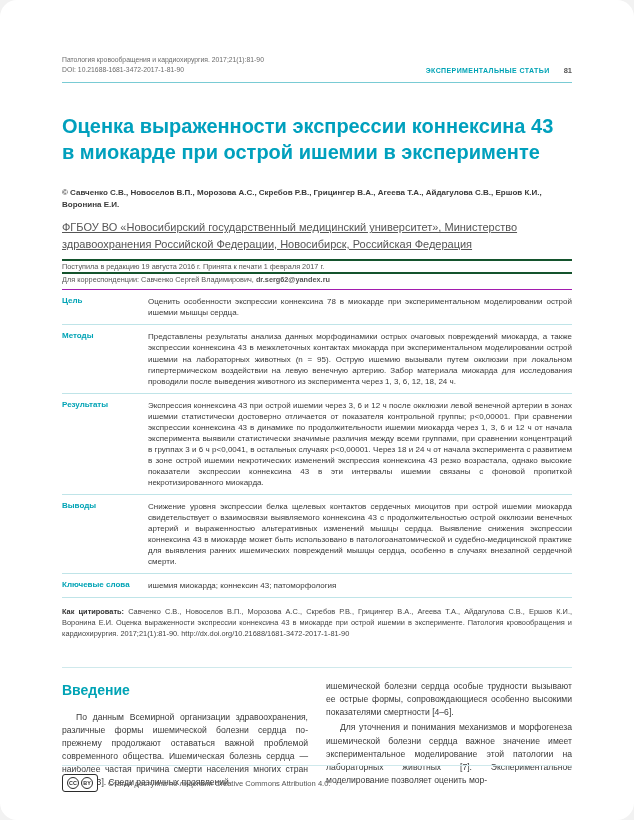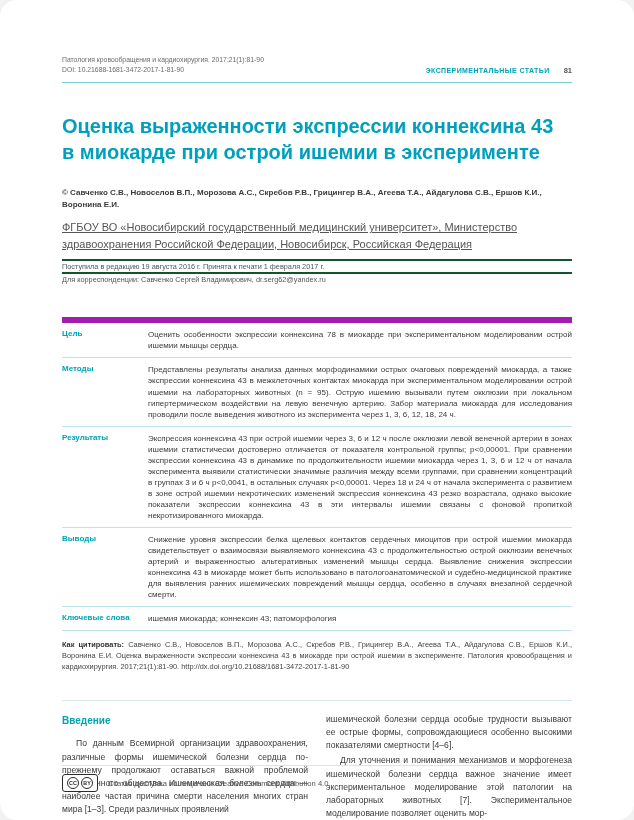--- a/index.html
+++ b/index.html
@@ -16,34 +16,34 @@
     border-bottom: 1px solid #79cbd4; padding-bottom: 7px; }
   .header-left div { font-size: 6.8px; color: #6b6b6b; line-height: 1.5; }
   .header-right { display: flex; align-items: baseline; gap: 14px; }
   .section-label { font-size: 7px; font-weight: bold; letter-spacing: .4px; color: #00a3b5; }
   .page-number { font-size: 7.5px; font-weight: bold; color: #555; }
   
   .title { margin-top: 30px; color: #00a0bd; font-weight: bold; font-size: 20px; line-height: 1.3; }
   .authors { margin-top: 22px; font-size: 8px; font-weight: bold; color: #3a3a3a; line-height: 1.5; max-width: 505px; }
   .affiliation { margin-top: 8px; font-size: 11px; color: #555; line-height: 1.5; max-width: 505px; padding-bottom: 7px; text-decoration: underline; }
   .meta-line { border-top: 2px solid #14532d; font-size: 7.3px; color: #555; padding: 1px 0; }
-  .meta-line a { color: #555; text-decoration: none; }
+  .meta-line a { color: #555; text-decoration: none; font-weight: bold; }
   
-  .abstract { margin-top: 32px; border-top: 6px solid #a21caf; }
+  .abstract { margin-top: 4px; border-top: 1px solid #a21caf; }
   .ab-row { display: flex; border-bottom: 1px solid #bfe4e8; padding: 6px 0; }
   .ab-label { width: 86px; flex: 0 0 86px; font-size: 8px; font-weight: bold; color: #00a3b5; }
   .ab-text { flex: 1; font-size: 8px; line-height: 1.38; color: #3a3a3a; text-align: justify; }
   
   .citation { margin-top: 9px; font-size: 7.4px; line-height: 1.45; color: #444; text-align: justify; }
   .citation .cite-label { font-weight: bold; color: #333; }
   .citation a { color: #444; text-decoration: none; }
   
   .columns { display: flex; gap: 18px; margin-top: 28px; border-top: 1px solid #cfe9ec; padding-top: 12px; }
   .col { flex: 1; font-size: 8.6px; line-height: 1.52; text-align: justify; color: #3a3a3a; }
-  .intro-heading { color: #00a3b5; font-size: 10px; font-weight: bold; margin-bottom: 9px; }
+  .intro-heading { color: #00a3b5; font-size: 14px; font-weight: bold; margin-bottom: 9px; }
   .col p.indent { text-indent: 14px; }
   .col p + p { margin-top: 2px; }
   
   .footer { position: absolute; left: 62px; right: 62px; bottom: 28px;
     display: flex; align-items: center; gap: 10px;
     border-top: 1px solid #cfe9ec; padding-top: 8px; }
   .cc-badge { display: inline-flex; align-items: center; gap: 2px;
     border: 1.4px solid #2b2b2b; border-radius: 3px; padding: 2px 4px; background: #fff; }
   .cc-circle { width: 12px; height: 12px; border: 1.4px solid #2b2b2b; border-radius: 50%;
     font-size: 5.4px; font-weight: bold; color: #2b2b2b; display: inline-flex;

